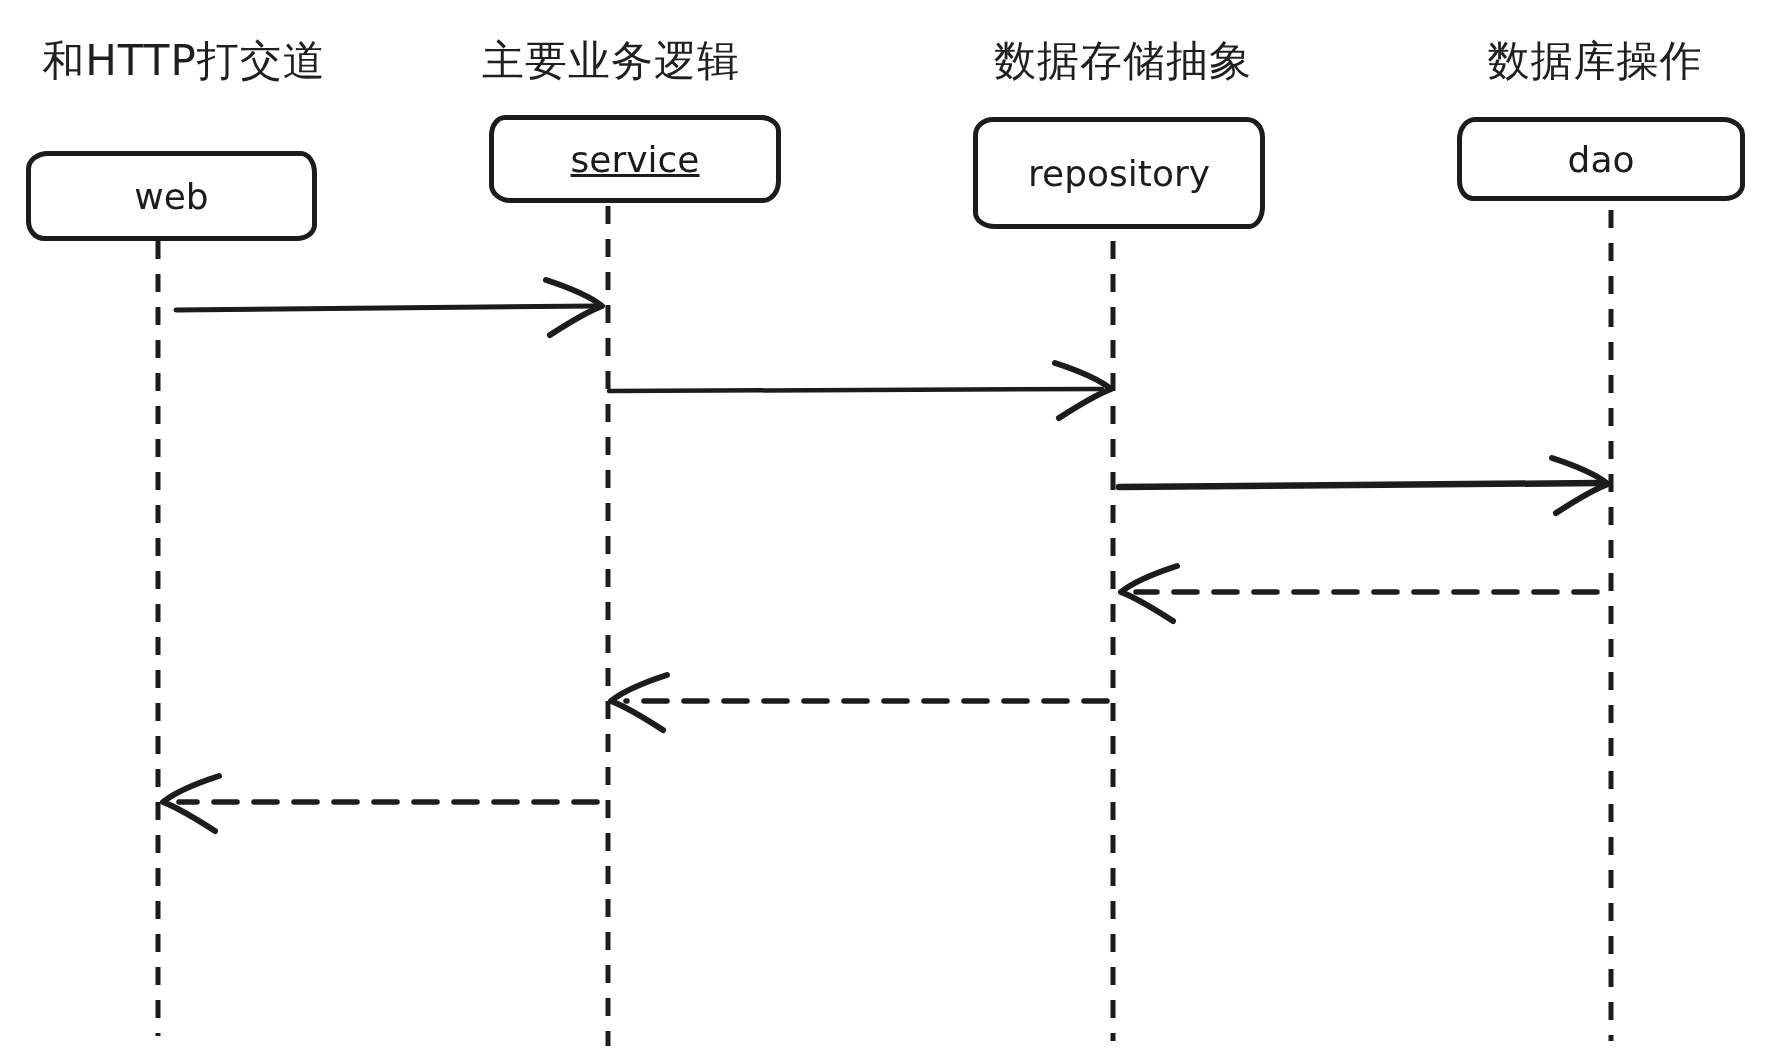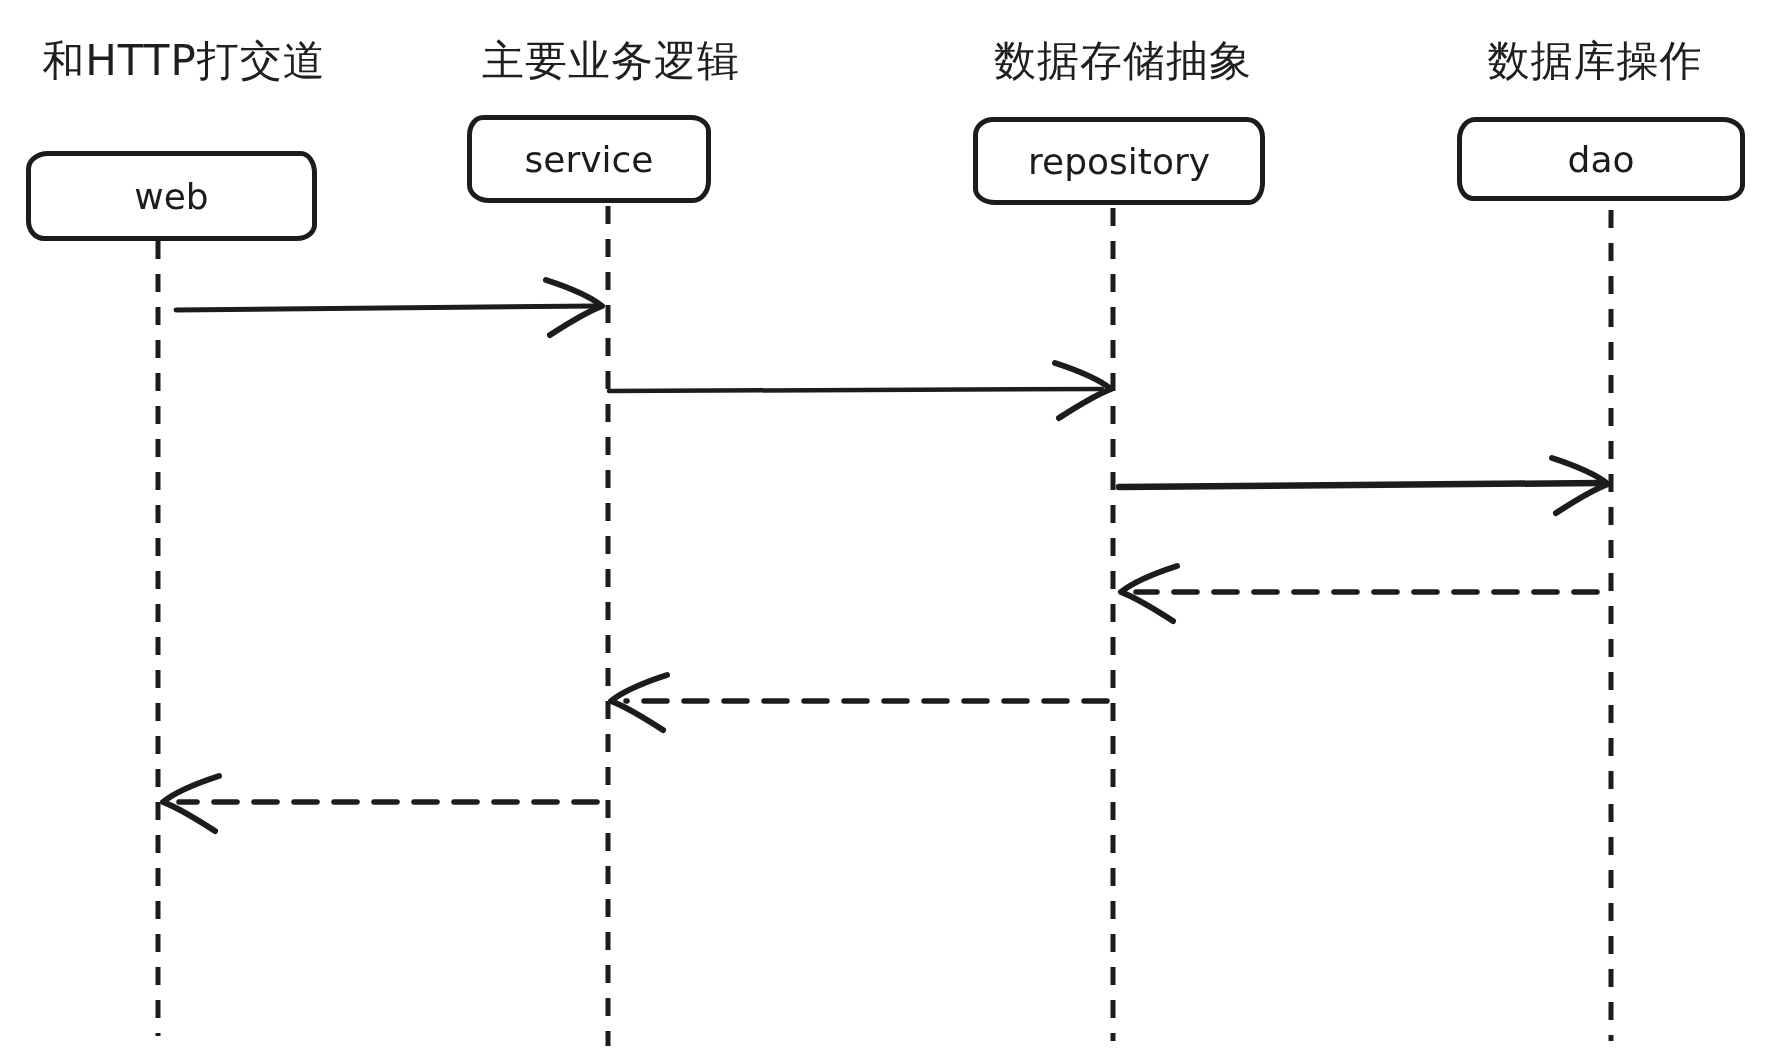--- a/index.html
+++ b/index.html
@@ -37,22 +37,22 @@
     justify-content: center;
     font-size: 36px;
     color: #1c1c1c;
     z-index: 2;
   }
   .actor-box.r1 { border-radius: 22px 16px 20px 18px / 18px 22px 16px 20px; margin-top: 38px; }
   .actor-box.r2 { border-radius: 16px 20px 18px 22px / 20px 16px 22px 18px; }
   .actor-box.r3 { border-radius: 20px 18px 16px 22px / 18px 20px 22px 16px; }
   .actor-box.r4 { border-radius: 18px 22px 20px 16px / 22px 18px 16px 20px; }
   #box-web        { left: 26px;   top: 113px; width: 291px; height: 90px; }
-  #box-service    { left: 467px;  top: 115px; width: 244px; height: 88px; }
-  #box-repository { left: 973px;  top: 117px; width: 292px; height: 88px; }
+  #box-service    { left: 489px;  top: 115px; width: 292px; height: 88px; text-decoration: underline; }
+  #box-repository { left: 973px;  top: 117px; width: 292px; height: 112px; }
   #box-dao        { left: 1457px; top: 117px; width: 288px; height: 84px; }
   #annotation-web        { left: 184px;  }
   #annotation-service    { left: 611px;  }
   #annotation-repository { left: 1123px; }
   #annotation-dao        { left: 1595px; }
   svg.diagram-layer {
     position: absolute;
     left: 0;
     top: 0;
     z-index: 1;

